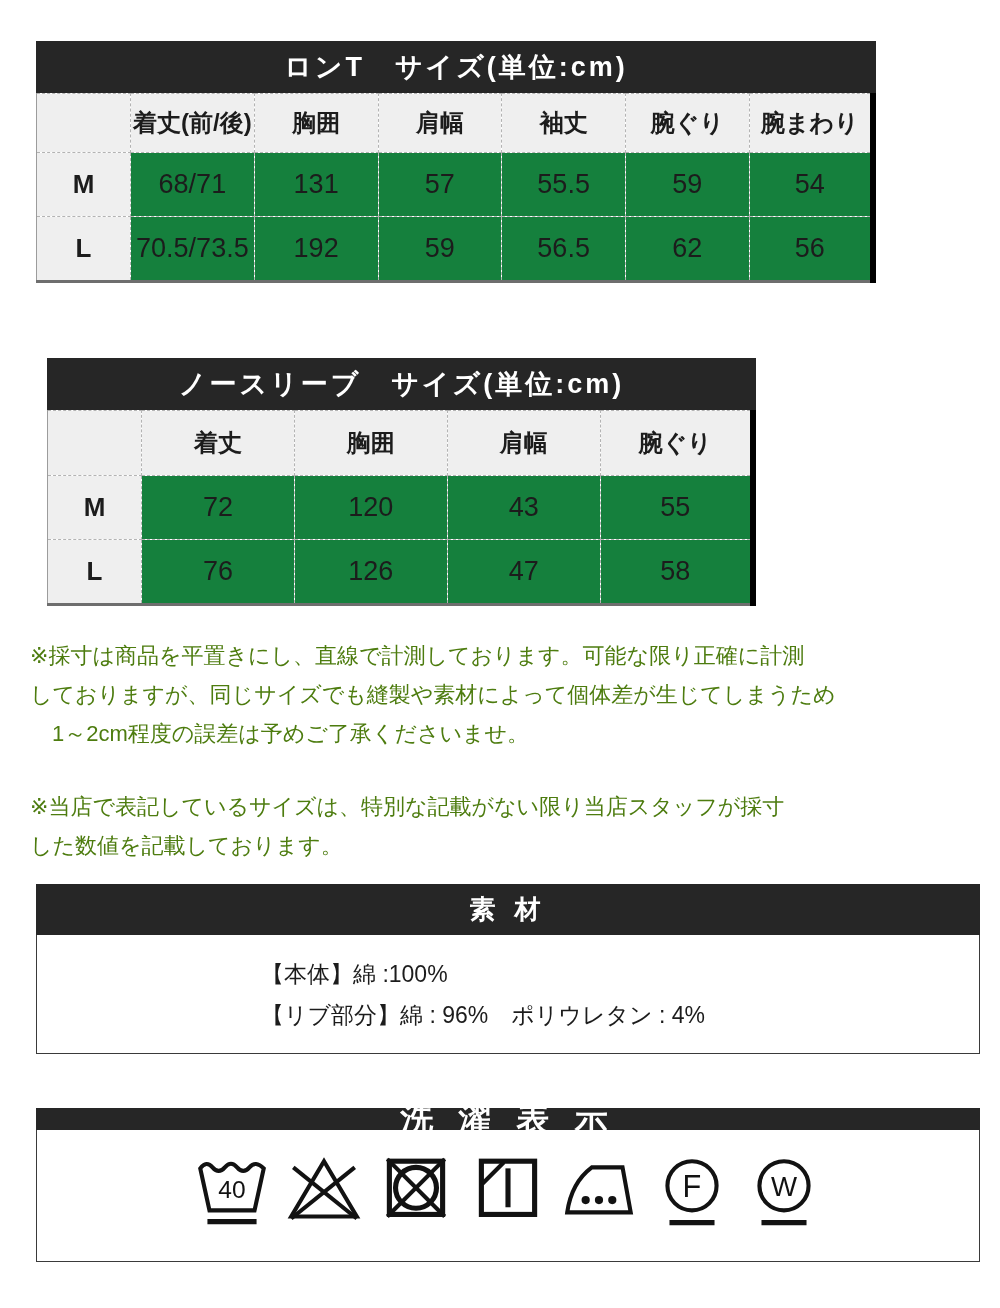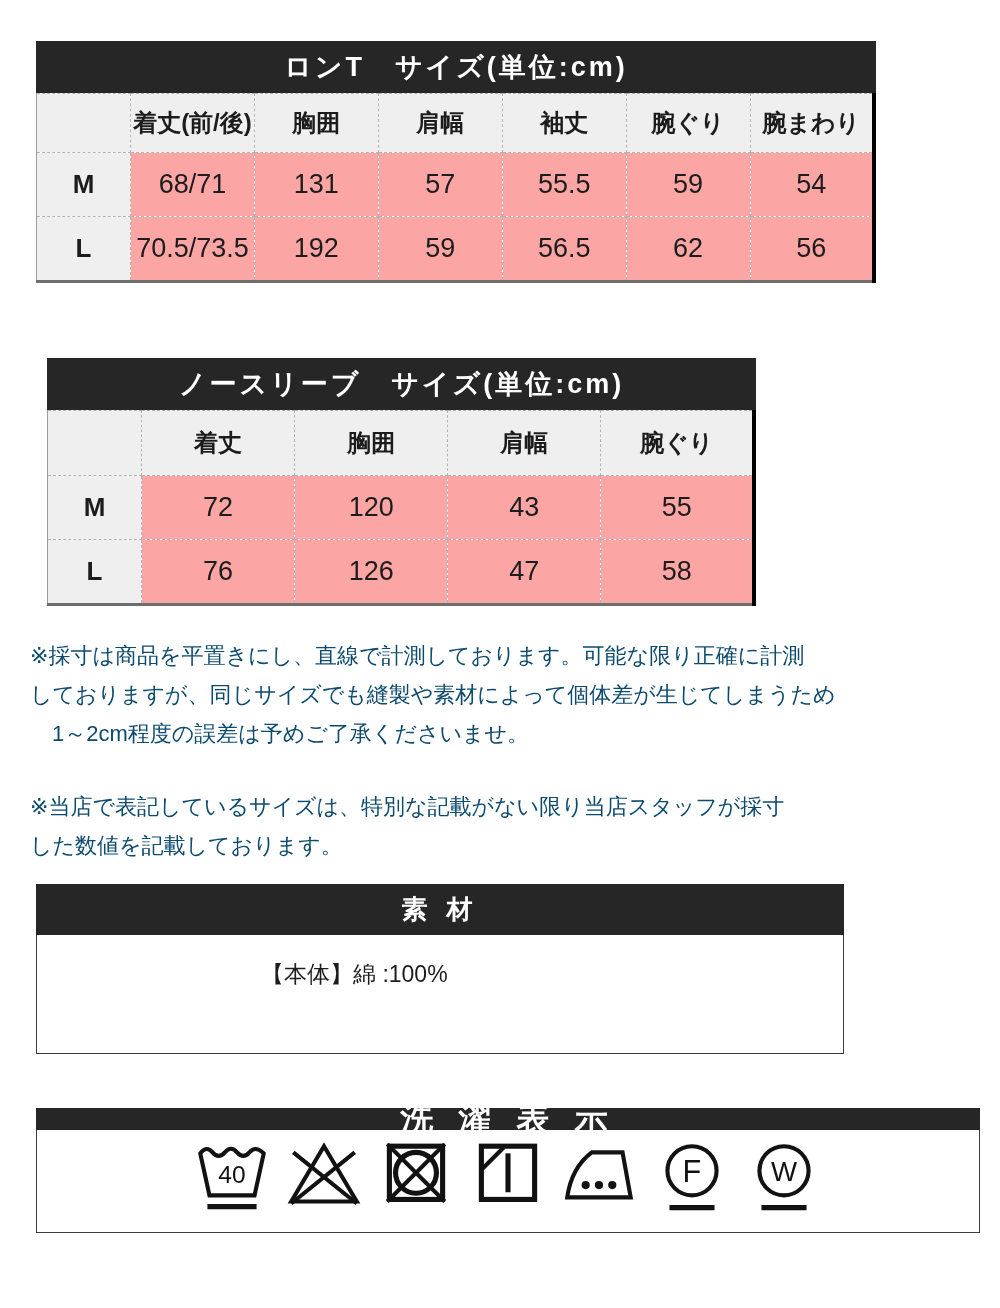--- a/index.html
+++ b/index.html
@@ -16,45 +16,45 @@
     display:flex; align-items:center; justify-content:center;
   }
   .bar-table { height:52px; font-size:27px; letter-spacing:3px; }
   .bar-material { height:51px; font-size:26px; letter-spacing:6px; }
   .bar-laundry { height:22px; font-size:33px; letter-spacing:8px;text-align:right; }
 
   
   .size-box { left:36px; }
   table.size-grid {
     width:100%; border-collapse:collapse; table-layout:fixed; background:#fff;
-    border-left:1px solid #9c9c9c; border-right:4px solid #000000;
+    border-left:1px solid #9c9c9c; border-right:6px solid #000000;
     border-bottom:3px solid #6e6e6e;
   }
   table.size-grid th, table.size-grid td {
     border:1px dashed #b3b3b3; text-align:center; vertical-align:middle;
     padding:0; overflow:hidden;
   }
   table.size-grid thead th {
     height:58px; background:#efefef; font-size:24px; font-weight:bold;
   }
   #table2 thead th { height:64px; }
-  table.size-grid tbody td { height:63px; font-size:27px; font-weight:normal; background:#fca5a5; }
+  table.size-grid tbody td { height:63px; font-size:27px; font-weight:normal; background:#15803d; }
   table.size-grid th.size-col { background:#efefef; font-size:26px; font-weight:bold; }
 
   
-  .note { font-size:22px; line-height:39px; color:#0c4a6e; }
+  .note { font-size:22px; line-height:39px; color:#4d7c0f; }
   .note .indent { margin-left:22px; }
 
   
   .panel-body {
     background:#fff; border:1px solid #3a3a3a; border-top:none; box-sizing:border-box;
   }
   .material-body { height:119px; padding:19px 0 0 224px; font-size:23px; line-height:41px; }
   .laundry-body {
-    height:103px; display:flex; align-items:center; justify-content:center; gap:18px;
+    height:132px; display:flex; align-items:center; justify-content:center; gap:18px;
   }
 
   
   .care-icon { width:74px; height:86px; display:block; }
   .care-icon * { vector-effect:none; }
   .care-icon text {
     font-family:"Liberation Sans","DejaVu Sans",sans-serif;
     fill:#121212; stroke:none;
   }
   .stroke { fill:none; stroke:#121212; stroke-width:4; }
@@ -151,24 +151,25 @@
   <div>※採寸は商品を平置きにし、直線で計測しております。可能な限り正確に計測</div>
   <div>しておりますが、同じサイズでも縫製や素材によって個体差が生じてしまうため</div>
   <div class="indent">1～2cm程度の誤差は予めご了承くださいませ。</div>
 </div>
 
 <div class="abs note" style="left:30px; top:787px;">
   <div>※当店で表記しているサイズは、特別な記載がない限り当店スタッフが採寸</div>
   <div>した数値を記載しております。</div>
 </div>
 
-<div class="abs" style="left:36px; top:884px; width:808px;">
+<div class="abs" style="left:36px; top:884px; width:944px;">
   <div class="bar bar-material">素 材</div>
   <div class="panel-body material-body">
     <div>【本体】綿 :100%</div>
+    <div>【リブ部分】綿 : 96%　ポリウレタン : 4%</div>
   </div>
 </div>
 
 <div class="abs" style="left:36px; top:1108px; width:944px;">
   <div class="bar bar-laundry">洗 濯 表 示</div>
   <div class="panel-body laundry-body">
 
     <svg class="care-icon" viewBox="0 0 72 84">
       <path class="stroke" d="M5 15 Q11 7 17 14 Q23 21 29 14 Q35 7 41 14 Q47 21 53 14 Q59 7 67 15 L58 56 L14 56 Z"></path>
       <text x="36" y="44" text-anchor="middle" font-size="24">40</text>

